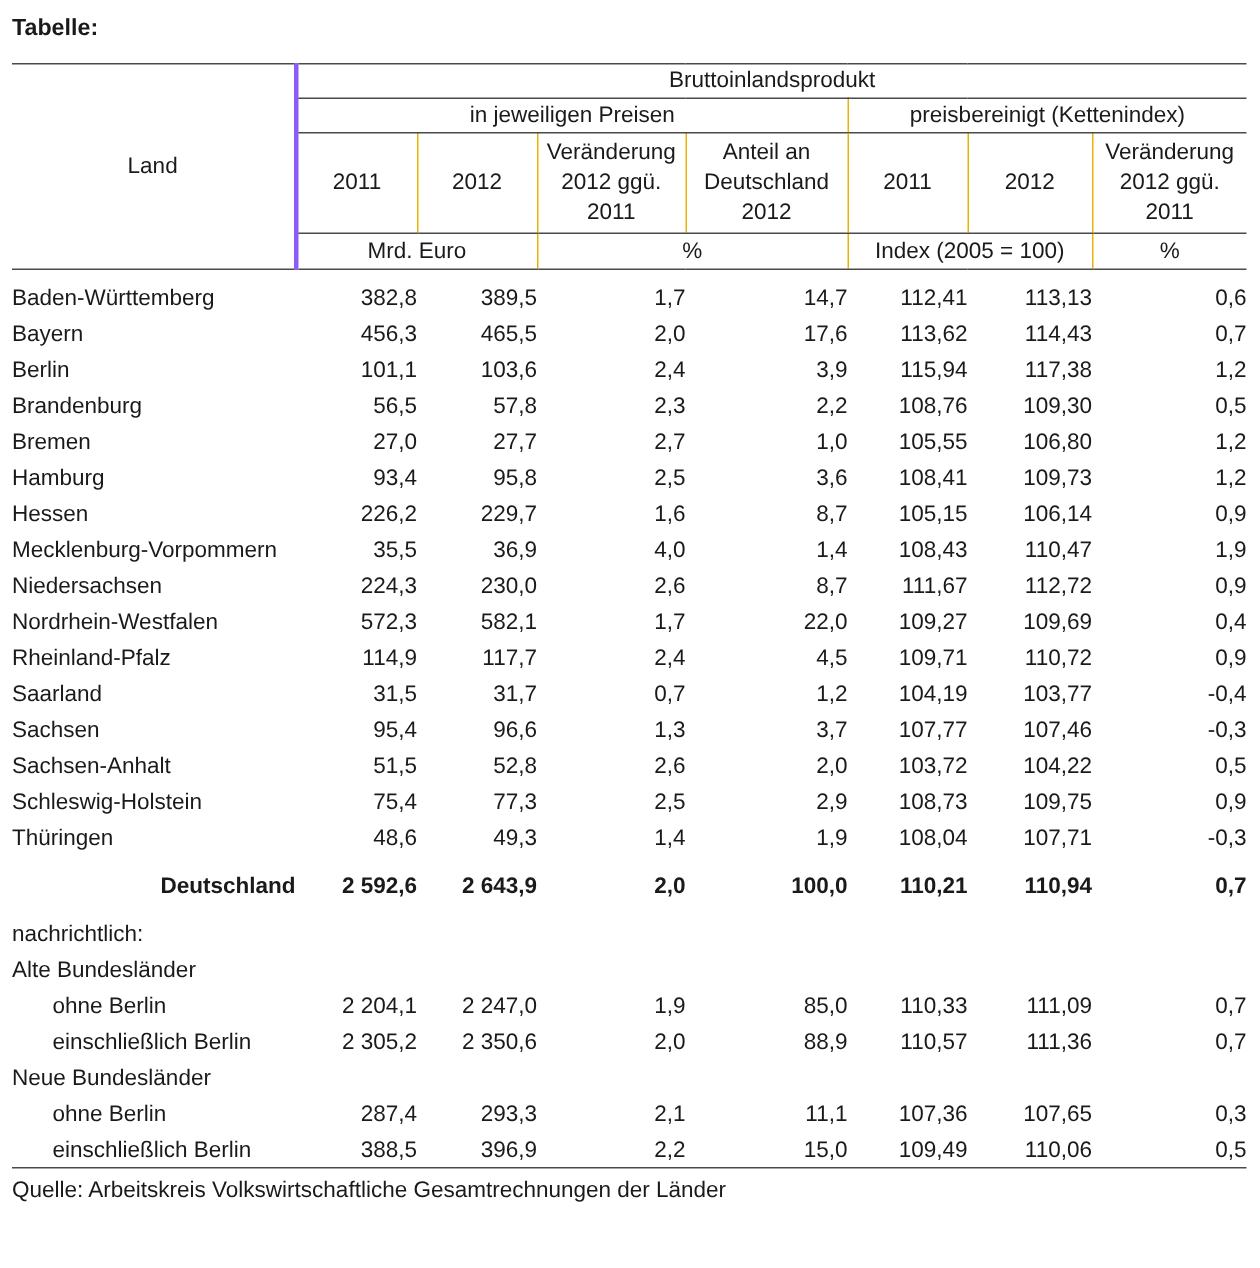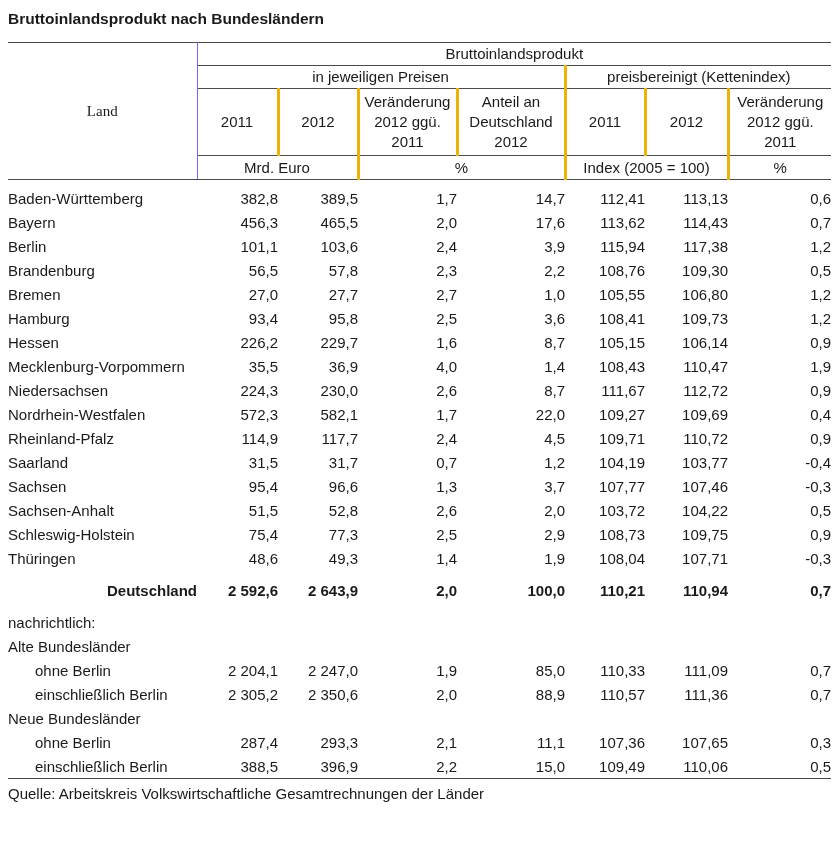--- a/index.html
+++ b/index.html
@@ -21,22 +21,22 @@
     border-collapse:collapse;table-layout:fixed;width:823px;
     font-size:15px;color:#1a1a1a;
     border-top:1px solid #4a4a4a;
   }
   table.t td{padding:0;vertical-align:middle;}
 
   
   thead td{text-align:center;line-height:20px;}
   .h1{height:23px;} .h2{height:23px;margin-top:41px;} .h3{height:67px;} .h4{height:24px;}
   .bb{border-bottom:1px solid #4a4a4a;}
-  .bl{border-left:3px solid #eab308;}
-  .br{border-right:1px solid #8b5cf6;font-family:Liberation Serif, serif;}
+  .bl{border-left:1px solid #eab308;}
+  .br{border-right:3px solid #8b5cf6;}
   .land-head{vertical-align:middle;text-align:center;}
 
   
   tbody td{height:24px;white-space:nowrap;}
   tr.spacer td{height:6px;}
   td.land{text-align:left;padding-left:2px;}
   td.land.indent{padding-left:27px;}
   td.num{text-align:right;padding-right:12px;}
   td.c3{padding-right:14px;}
   td.c4{padding-right:10px;}
@@ -50,21 +50,21 @@
     width:823px;border-top:1px solid #4a4a4a;
     margin-top:0;padding-top:5px;font-size:15px;line-height:20px;
   }
 </style>
 </head>
 <body>
 
 <div class="page">
 
   <div class="titles">
-    <div class="title-line bold">Bruttoinlandsprodukt nach Bundesländern</div>
+    <div class="title-line bold">Tabelle:</div>
   </div>
 
   <table class="t">
     <colgroup>
       <col style="width:189px">
       <col style="width:81px">
       <col style="width:80px">
       <col style="width:99px">
       <col style="width:108px">
       <col style="width:80px">

